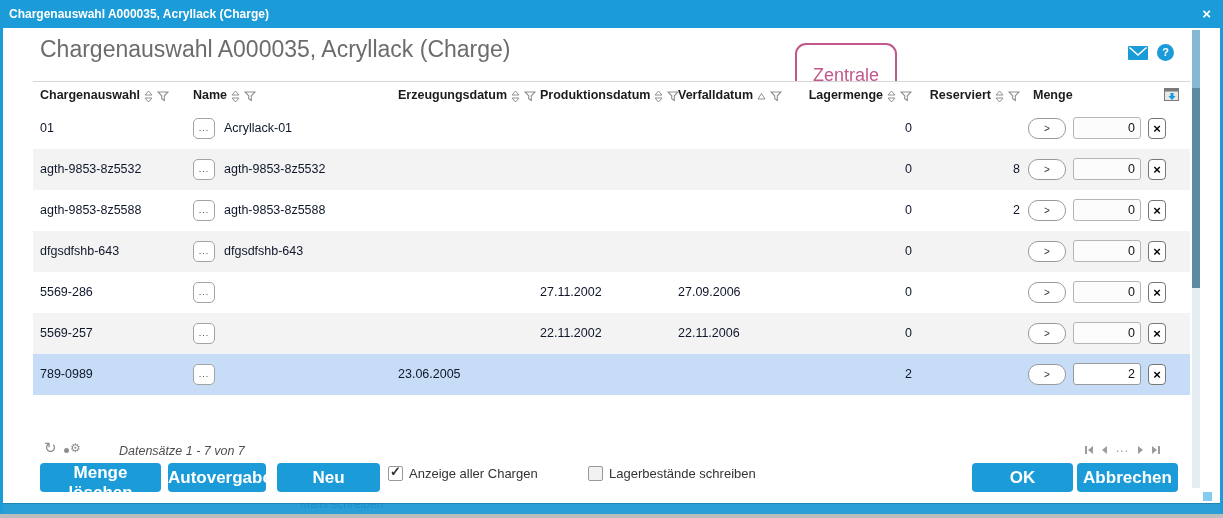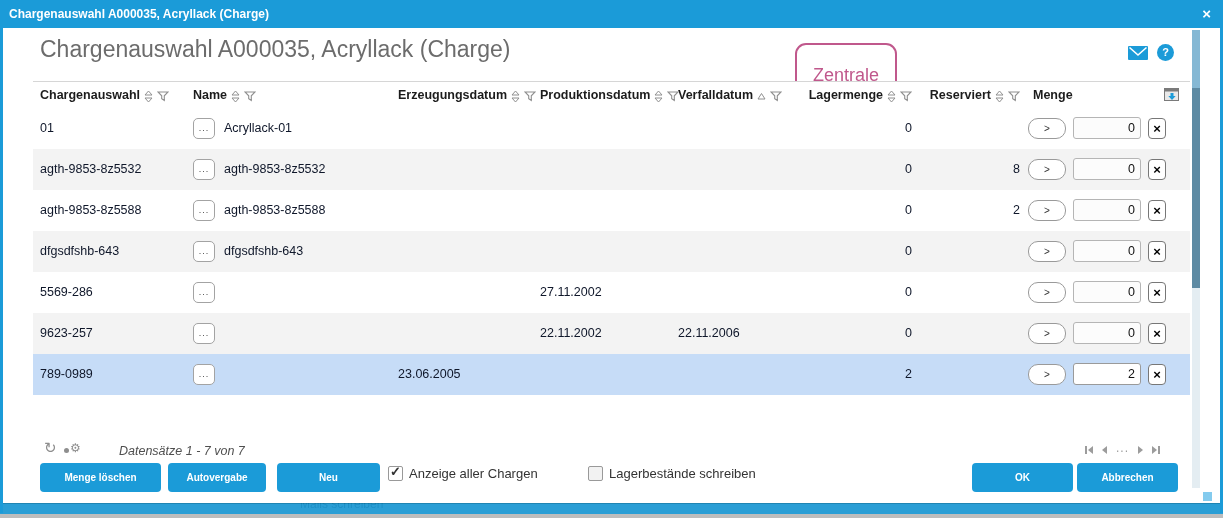--- a/index.html
+++ b/index.html
@@ -64,21 +64,21 @@
   .gears-icon .dot{display:inline-block;width:5px;height:5px;border-radius:50%;background:#8e8e8e;margin-right:1px;vertical-align:-1px}
   .records{position:absolute;left:119px;top:444px;font-style:italic;font-size:12.5px;color:#4f4f4f;white-space:nowrap}
   .pager{position:absolute;left:1085px;top:446px;display:flex;align-items:center;gap:9px}
   .pg{display:flex;align-items:center;gap:1px;cursor:pointer}
   .tri-l{width:0;height:0;border-top:4px solid transparent;border-bottom:4px solid transparent;border-right:5px solid #9c9c9c}
   .tri-r{width:0;height:0;border-top:4px solid transparent;border-bottom:4px solid transparent;border-left:5px solid #9c9c9c}
   .pbar{width:2px;height:8px;background:#9c9c9c}
   .pg-dots{color:#9c9c9c;font-size:12px;letter-spacing:1px;line-height:8px;margin-top:-4px}
 
   
-  .btn{position:absolute;top:463px;height:29px;background:var(--accent);color:#fff;border:none;border-radius:4px;font-family:"Liberation Sans",sans-serif;font-weight:bold;font-size:10px;text-align:center;cursor:pointer;padding:0}
+  .btn{position:absolute;top:463px;height:29px;background:var(--accent);color:#fff;border:none;border-radius:4px;font-family:"Liberation Sans",sans-serif;font-weight:bold;font-size:17px;text-align:center;cursor:pointer;padding:0}
   #btn-menge{left:40px;width:121px}
   #btn-auto{left:168px;width:98px}
   #btn-neu{left:277px;width:103px}
   #btn-ok{left:972px;width:101px}
   #btn-abbrechen{left:1077px;width:101px}
   .cbgroup{position:absolute;top:466px;display:flex;align-items:center;gap:6px;font-size:13px;color:#333;cursor:pointer}
   #cb1{left:388px}
   #cb2{left:588px}
   .cbbox{width:13px;height:13px;border:1px solid #999;border-radius:2px;background:#f2f2f2;position:relative;flex:0 0 auto}
   .cbbox.checked{background:#fff}
@@ -211,28 +211,29 @@
         <button class="arrow-btn">&gt;</button>
         <input class="menge-input" value="0" style="">
         <button class="x-btn">×</button>
       </div>
       <div class="trow">
         <span class="cell c1">5569-286</span>
         <button class="dots-btn">...</button>
         <span class="cell name-text"></span>
         <span class="cell c3"></span>
         <span class="cell c4">27.11.2002</span>
+        <span class="cell c5">27.09.2006</span>
         <span class="cell c6">0</span>
         <span class="cell c7"></span>
         <button class="arrow-btn">&gt;</button>
         <input class="menge-input" value="0" style="">
         <button class="x-btn">×</button>
       </div>
       <div class="trow alt">
-        <span class="cell c1">9623-257</span>
+        <span class="cell c1">5569-257</span>
         <button class="dots-btn">...</button>
         <span class="cell name-text"></span>
         <span class="cell c3"></span>
         <span class="cell c4">22.11.2002</span>
         <span class="cell c5">22.11.2006</span>
         <span class="cell c6">0</span>
         <span class="cell c7"></span>
         <button class="arrow-btn">&gt;</button>
         <input class="menge-input" value="0" style="">
         <button class="x-btn">×</button>

